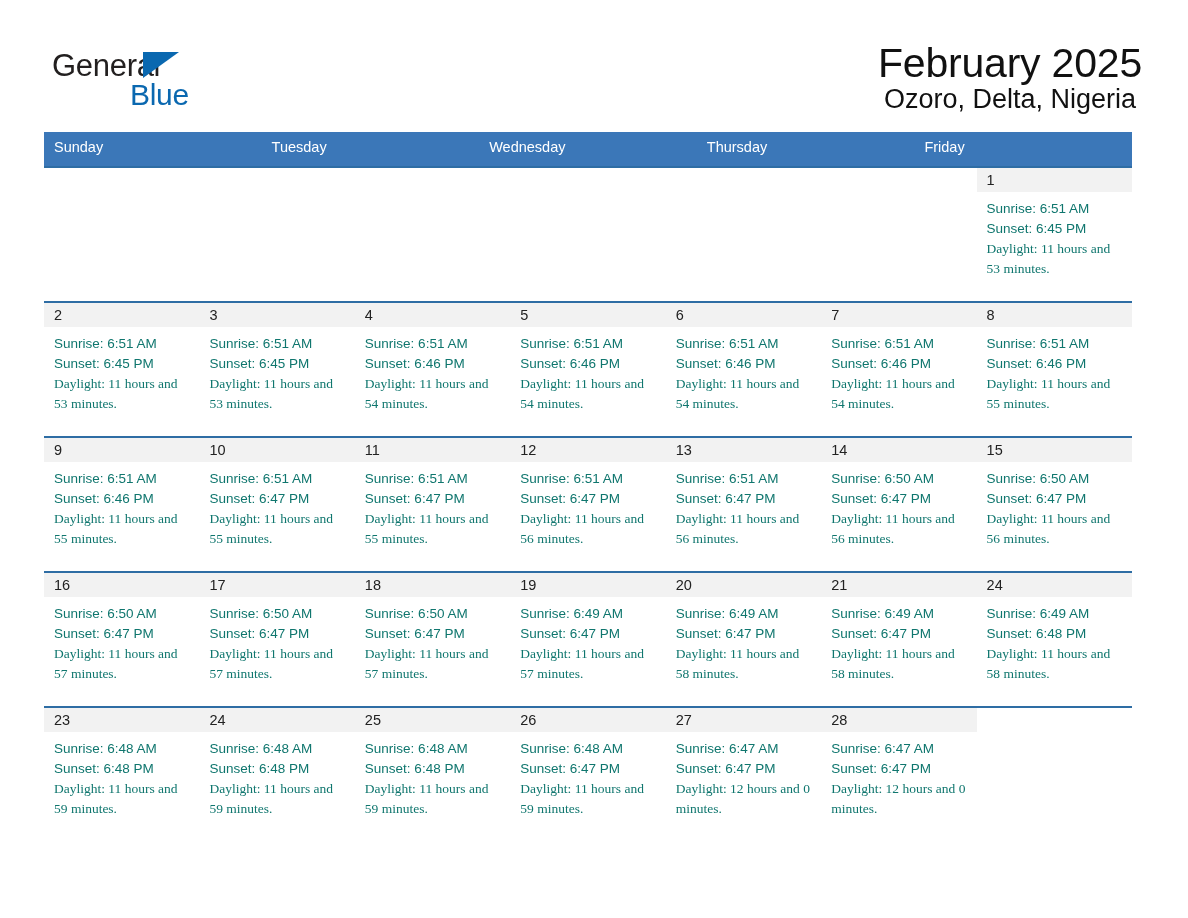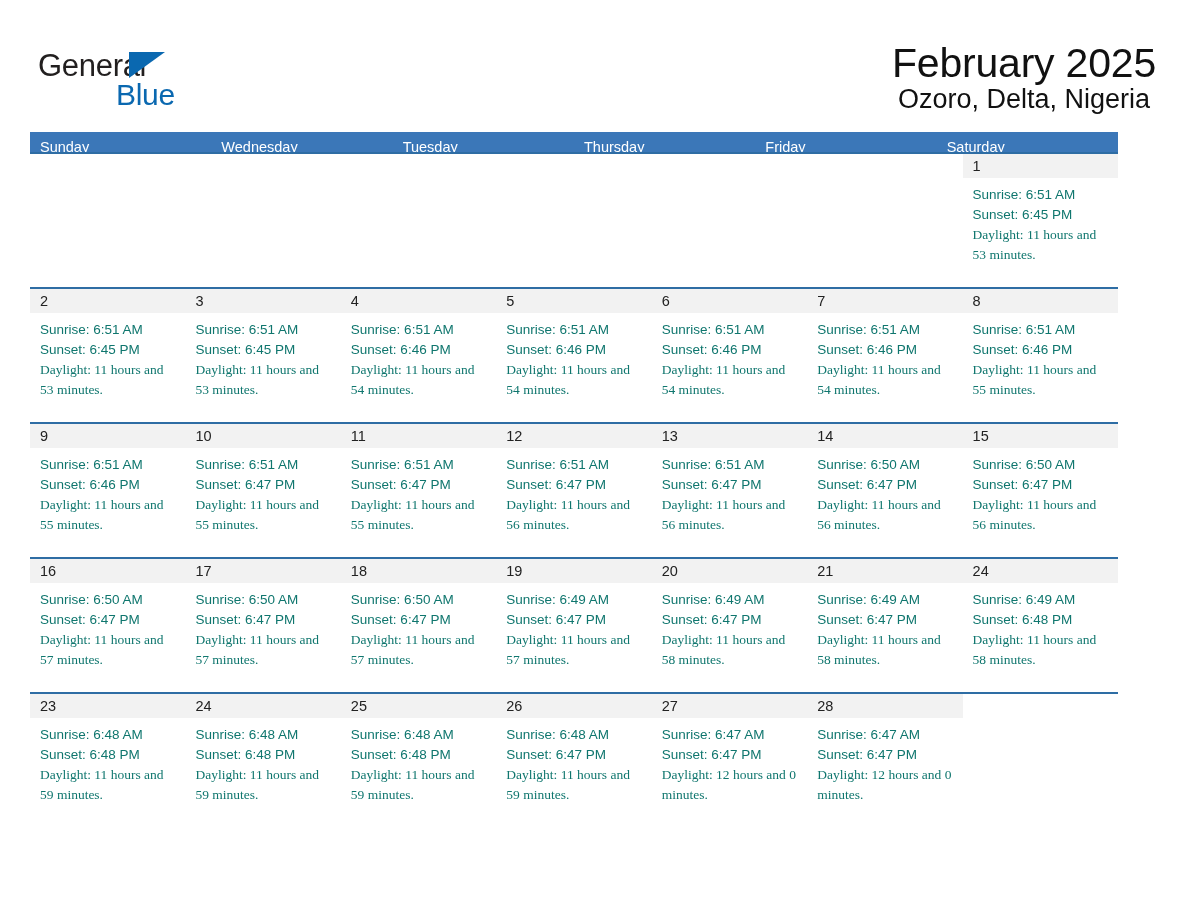--- a/index.html
+++ b/index.html
@@ -12,21 +12,21 @@
     height: 918px;
     font-family: "Liberation Sans", sans-serif;
     color: #000000;
     overflow: hidden;
   }
   .page {
     position: relative;
     width: 1188px;
     height: 918px;
     box-sizing: border-box;
-    padding: 0 30px;
+    padding: 0 44px;
   }
 
   
   .header {
     display: flex;
     align-items: flex-start;
     justify-content: space-between;
     padding-top: 42px;
     height: 108px;
     box-sizing: border-box;
@@ -80,23 +80,23 @@
     text-align: center;
   }
 
   
   .calendar {
     width: 1088px;
     margin-top: 13px;
   }
   .weekdays {
     display: grid;
-    grid-template-columns: repeat(6, 1fr);
+    grid-template-columns: repeat(5, 1fr);
     background: #3b77b8;
-    height: 20px;
+    height: 34px;
     margin-top: 24px;
   }
   .weekday {
     color: #ffffff;
     font-size: 14.5px;
     line-height: 30px;
     padding-left: 10px;
     box-sizing: border-box;
   }
   .week {
@@ -155,22 +155,22 @@
     </div>
     <div class="titles">
       <div class="cal-title">February 2025</div>
       <div class="cal-subtitle">Ozoro, Delta, Nigeria</div>
     </div>
   </div>
 
   <div class="calendar">
     <div class="weekdays">
       <div class="weekday">Sunday</div>
+      <div class="weekday">Tuesday</div>
       <div class="weekday">Wednesday</div>
-      <div class="weekday">Tuesday</div>
       <div class="weekday">Thursday</div>
       <div class="weekday">Friday</div>
       <div class="weekday">Saturday</div>
     </div>
     <div id="weeks-container">
         <div class="week">
           <div class="cell blank">
             <div class="daynum-band"></div>
           </div>
           <div class="cell blank">

